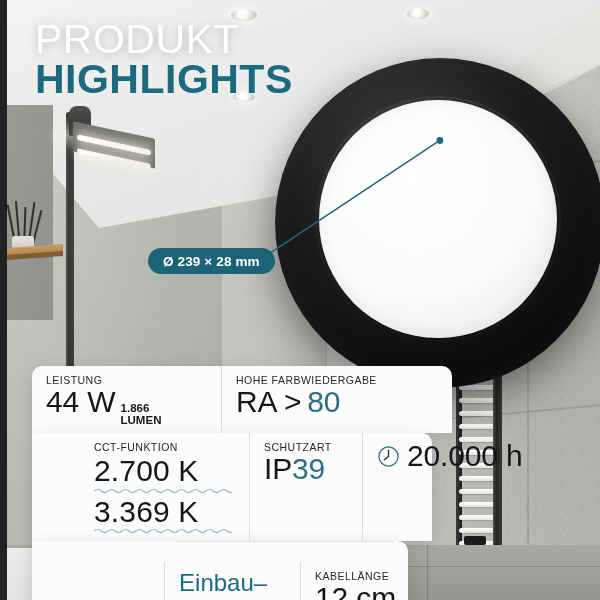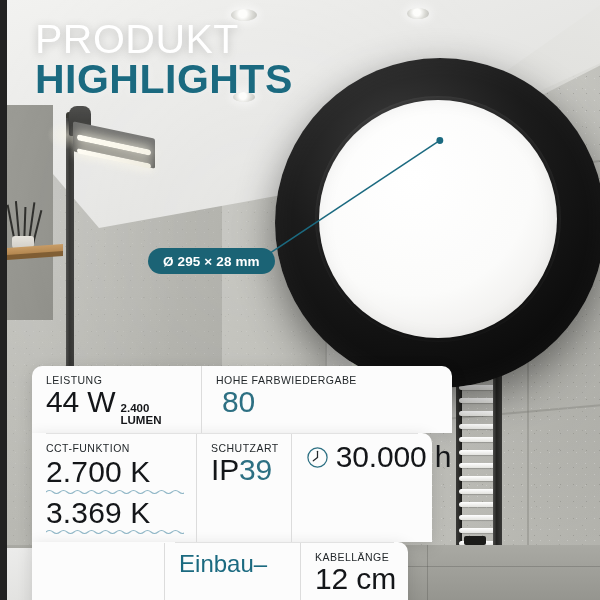--- a/index.html
+++ b/index.html
@@ -240,20 +240,21 @@
   .title .l2{
     font-size:41px;font-weight:700;color:#1b6a80;letter-spacing:.012em;
     text-shadow:0 1px 6px rgba(255,255,255,.25);
   }
 
   
   .spec{position:absolute;left:25px;top:366px;}
   .srow{
     background:#fcfcfc;display:flex;align-items:stretch;
     box-shadow:0 4px 16px rgba(0,0,0,.14);
+    gap:20px;
   }
   .srow.r1{border-radius:10px 10px 0 0;width:420px;}
   .srow.r2{width:400px;}
   .srow.r3{width:376px;border-radius:0 0 10px 10px;}
   .srow.r2{border-radius:0 10px 0 0;}
   .srow.r3{border-radius:0 10px 10px 0;}
   .rowline{height:1px;background:#e2e2e2;margin:0 14px;}
 
   .cell{padding:8px 0 6px 0;display:flex;flex-direction:column;justify-content:flex-start;}
   .cell + .cell{border-left:1px solid #dcdcdc;}
@@ -398,46 +399,47 @@
     <line x1="8" y1="132" x2="192" y2="10" stroke="#1b6a80" stroke-width="1.6"></line>
     <circle cx="8" cy="132" r="3.6" fill="#1b6a80"></circle>
     <circle cx="192" cy="10" r="3.6" fill="#1b6a80"></circle>
   </svg>
 
   <div class="title">
     <div class="l1">PRODUKT</div>
     <div class="l2">HIGHLIGHTS</div>
   </div>
 
-  <div class="pill pill-dark">Ø 295 × 28 mm</div>
+  <div class="pill pill-dark">Ø 239 × 28 mm</div>
 
   <div class="spec">
 
     <div class="srow r1">
       <div class="cell cell-pad" style="width:143px">
         <div class="clabel">LEISTUNG</div>
         <div class="cval">
           <span>44 W</span>
           <span class="sub">
-            <span>2.400</span><br>
+            <span>1.866</span><br>
             <span>LUMEN</span>
           </span>
         </div>
       </div>
 
 
       <div class="cell cell-pad" style="flex:1">
         <div class="clabel">HOHE FARBWIEDERGABE</div>
         <div class="cval">
+          <span>RA &gt;</span>
           <span class="teal" style="margin-left:6px">80</span>
         </div>
       </div>
     </div>
 
-    <div class="srow r2" style="flex-direction:column;padding-top:0">
+    <div class="srow r2" style="flex-direction:row;padding-top:0">
       <div class="rowline"></div>
       <div style="display:flex;align-items:stretch">
 
         <div class="cell cell-pad" style="width:143px">
           <div class="clabel">CCT-FUNKTION</div>
           <div class="cct-val">2.700 K</div>
           <svg class="wavy" viewBox="0 0 138 6" preserveAspectRatio="none">
             <path d="M0 3 Q3.5 0 7 3 T14 3 T21 3 T28 3 T35 3 T42 3 T49 3 T56 3 T63 3 T70 3 T77 3 T84 3 T91 3 T98 3 T105 3 T112 3 T119 3 T126 3 T133 3 T140 3" fill="none" stroke="#8fb6c6" stroke-width="1.1"></path>
           </svg>
           <div class="cct-val">3.369 K</div>
@@ -454,21 +456,21 @@
           </div>
         </div>
 
         <div class="cell cell-pad" style="flex:1">
           <div class="cval">
             <svg class="clock" width="23" height="23" viewBox="0 0 24 24">
               <circle cx="12" cy="12" r="10" fill="none" stroke="#2d7083" stroke-width="1.3"></circle>
               <line x1="12" y1="12" x2="12" y2="5.6" stroke="#23282b" stroke-width="1.3" stroke-linecap="round"></line>
               <line x1="12" y1="12" x2="7.6" y2="15.4" stroke="#23282b" stroke-width="1.3" stroke-linecap="round"></line>
             </svg>
-            <span>30.000 h</span>
+            <span>20.000 h</span>
           </div>
         </div>
       </div>
     </div>
 
     <div class="srow r3" style="flex-direction:column;padding-top:0">
       <div class="rowline" style="margin-left:143px"></div>
       <div style="display:flex;align-items:stretch;min-height:74px">
         <div class="cell" style="width:143px;border:0"></div>
 

